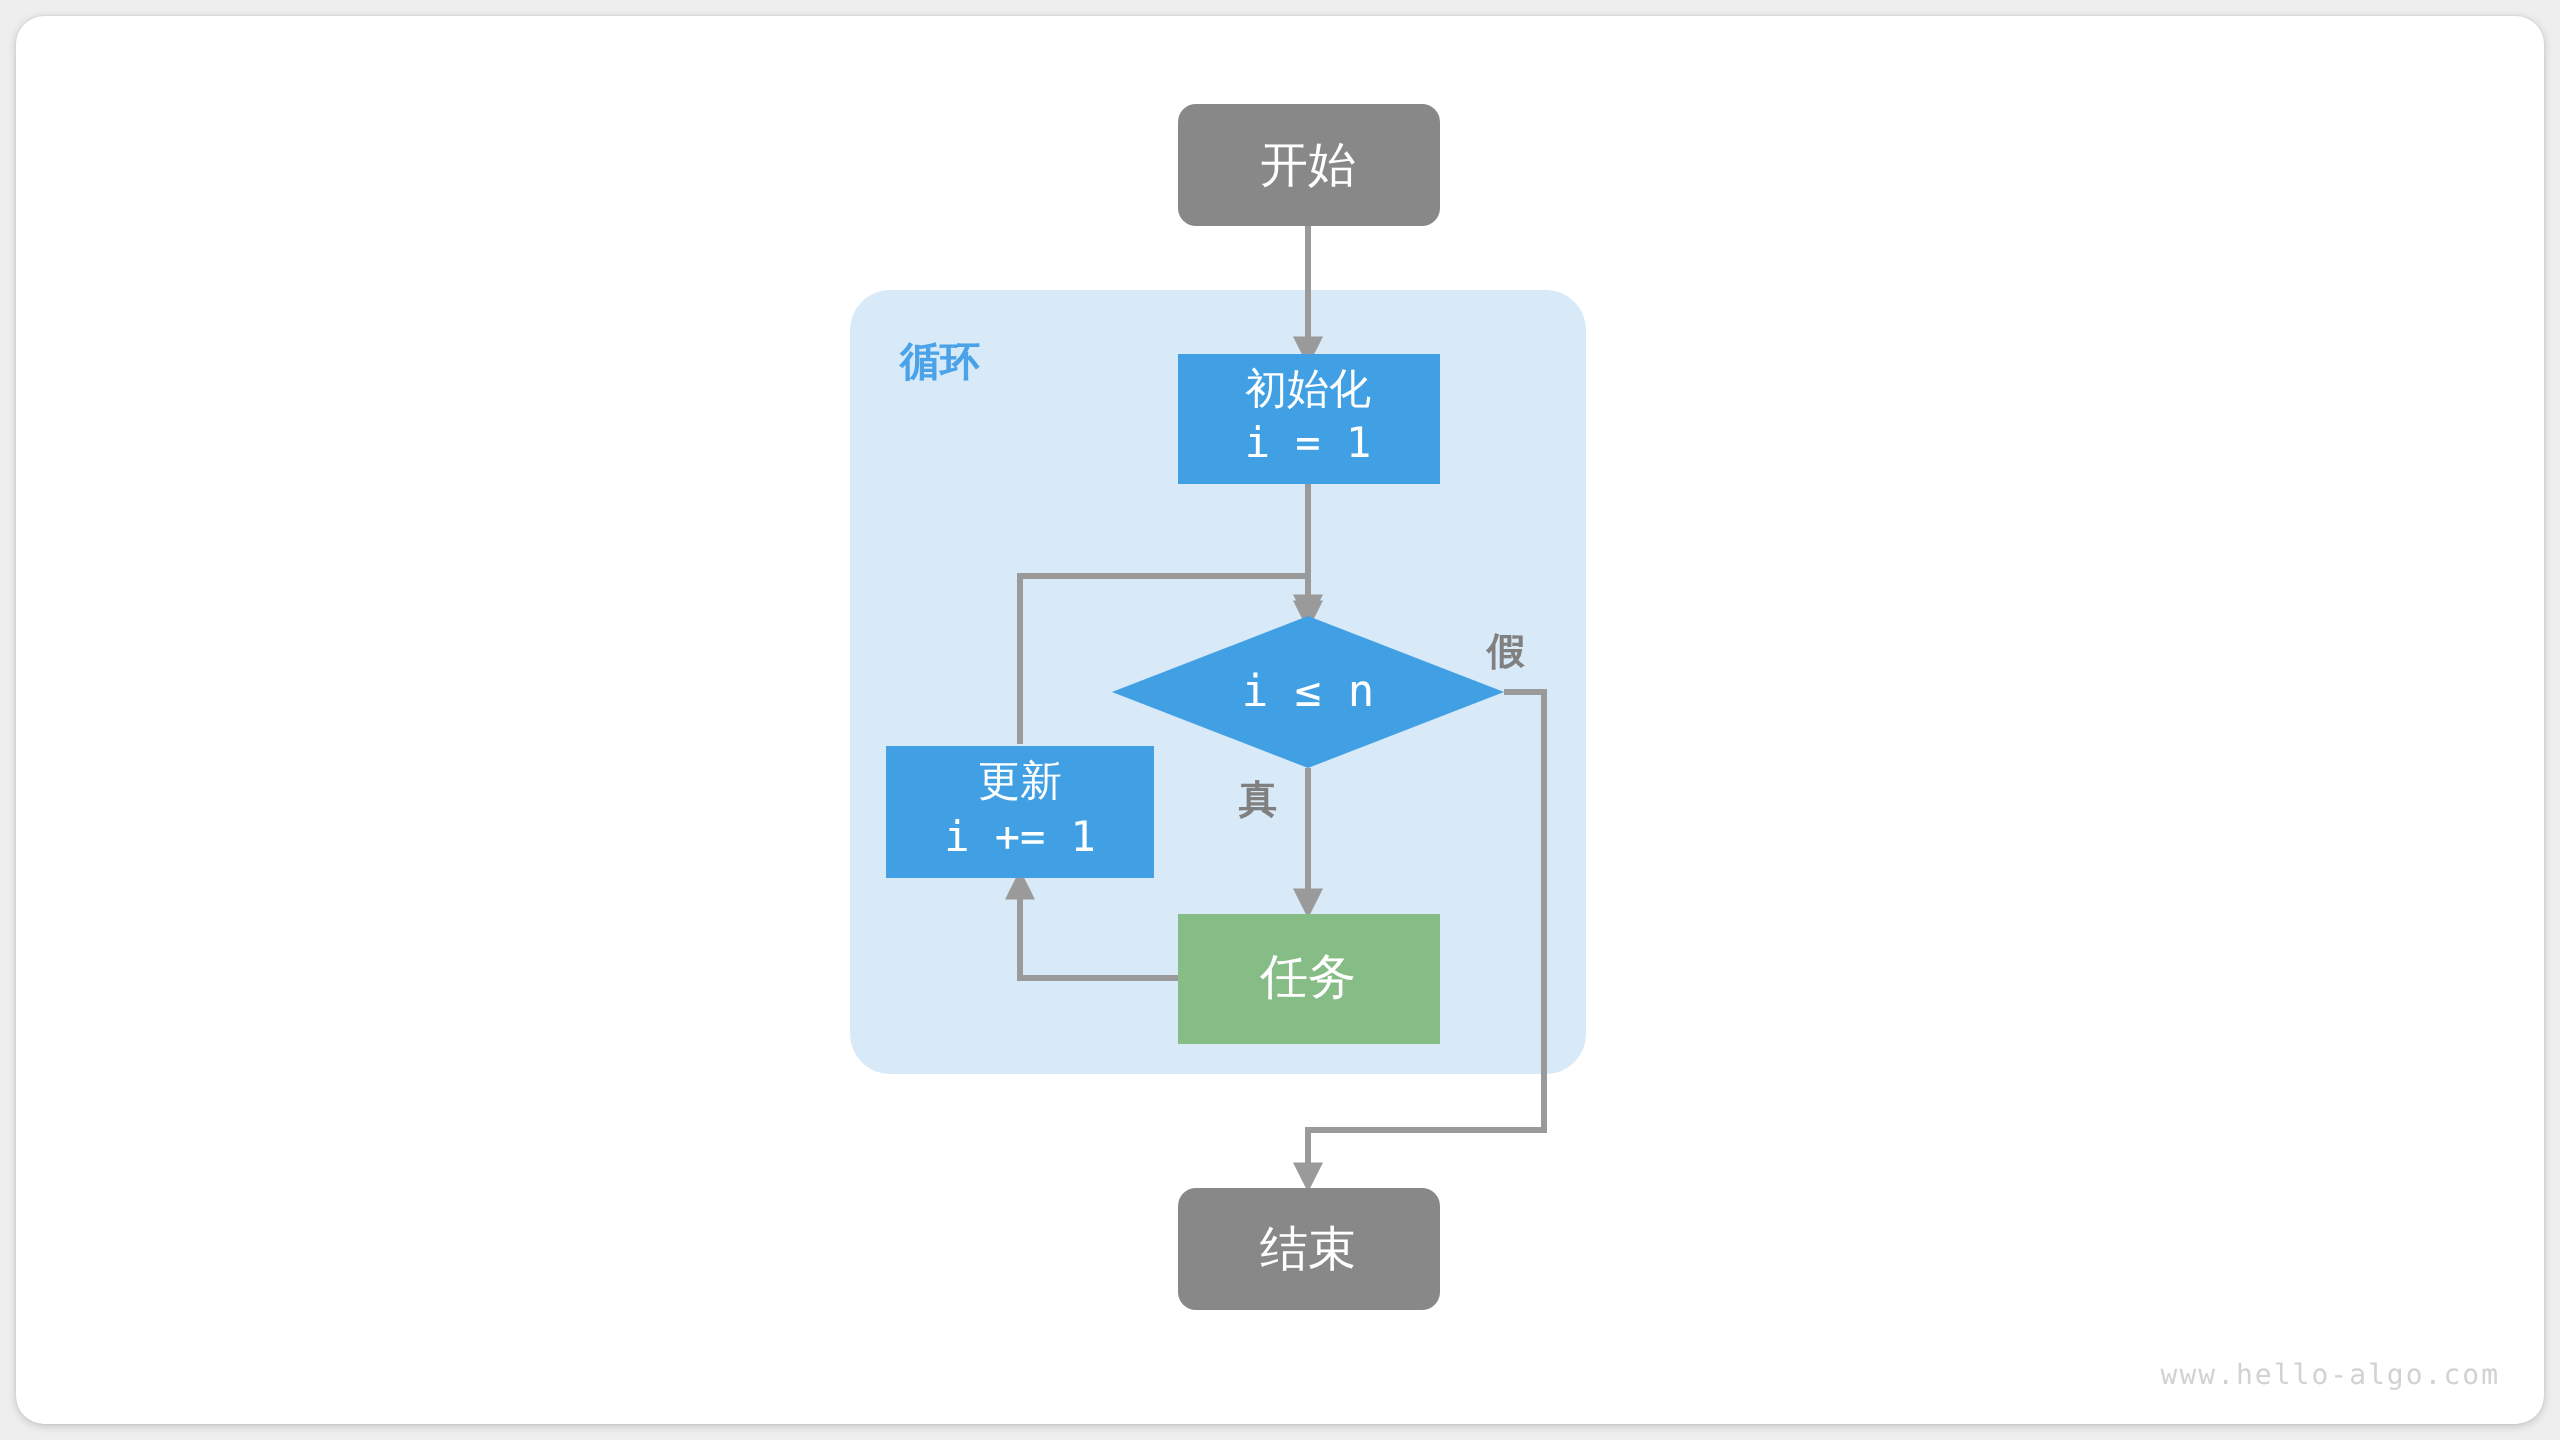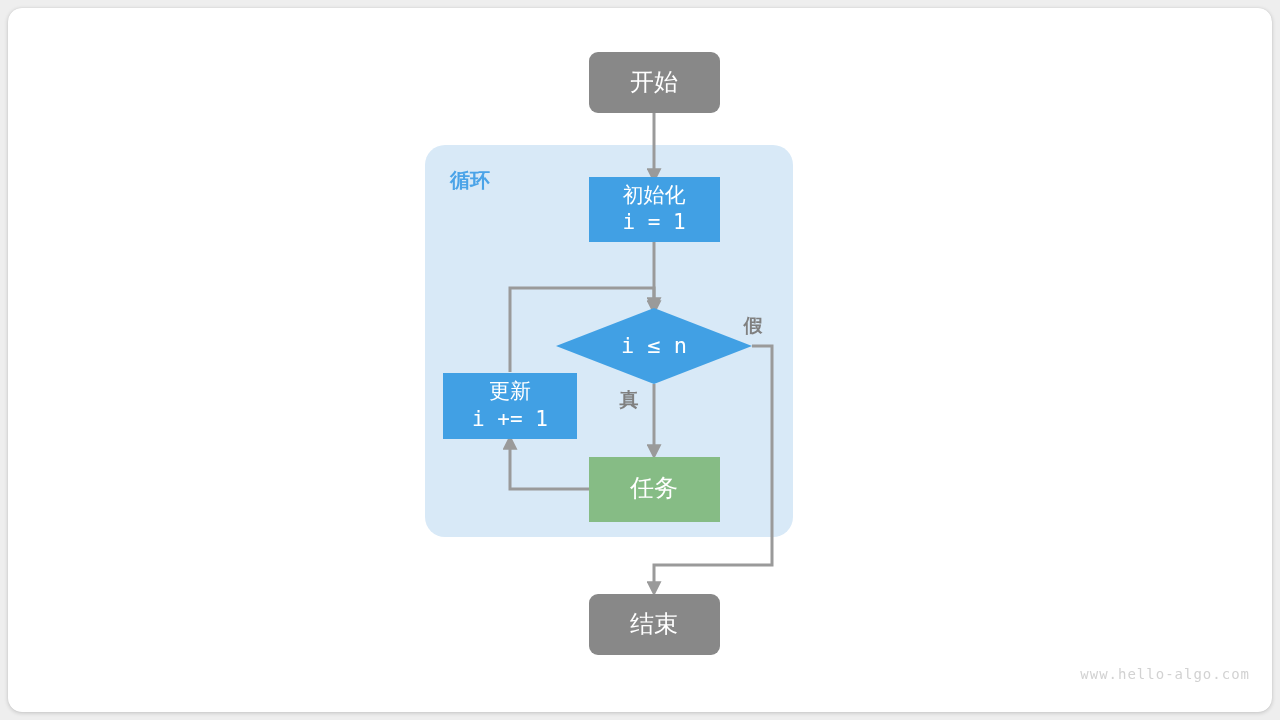--- a/index.html
+++ b/index.html
@@ -56,21 +56,21 @@
   .group-label {
     font-family: "Liberation Sans", sans-serif;
     fill: #4aa3e8;
     font-weight: bold;
     text-anchor: start;
     dominant-baseline: middle;
   }
   .watermark {
     position: absolute;
     right: 30px;
-    bottom: 38px;
+    bottom: 24px;
     font-family: "DejaVu Sans Mono", "Liberation Mono", monospace;
     font-size: 14px;
     letter-spacing: 1px;
     color: #d2d2d2;
     user-select: none;
   }
   .edge-line {
     stroke: #9a9a9a;
     stroke-width: 3;
     fill: none;

